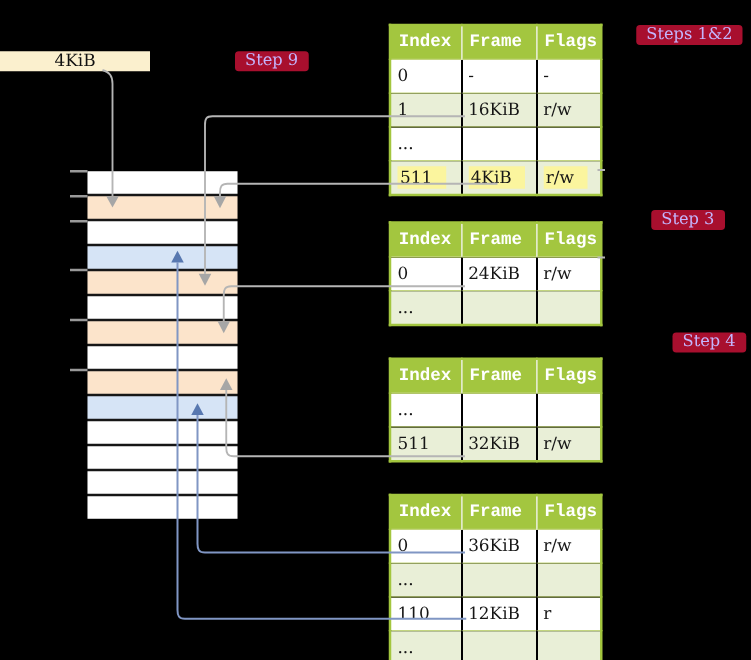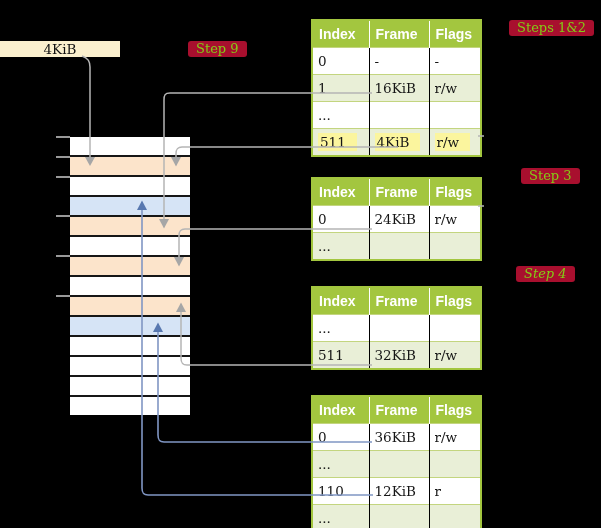--- a/index.html
+++ b/index.html
@@ -8,40 +8,40 @@
     font-family:"DejaVu Serif", "Liberation Serif", serif;
   }
   
   .box-4kib{
     position:absolute;left:0;top:41;top:41px;width:120px;height:16px;
     background:var(--cream);color:#111;font-size:13.5px;line-height:16px;text-align:center;
   }
   
   .badge{
     position:absolute;height:16px;line-height:16px;padding:0 8px;border-radius:3px;
-    background:var(--badge);color:#84cc16;font-size:13px;text-align:center;white-space:nowrap;
+    background:var(--badge);color:#c4b5fd;font-size:13px;text-align:center;white-space:nowrap;
   }
   #badge-step0{left:188px;top:41px;}
   #badge-steps12{left:509px;top:20px;}
   #badge-step3{left:521px;top:157px;margin-top:11px;}
-  #badge-step4{left:516px;top:266px;font-style:italic;}
+  #badge-step4{left:538px;top:266px;}
   
   .strip{
     position:absolute;left:70px;top:137px;width:120px;height:278px;
     display:flex;flex-direction:column;gap:1.5px;background:#161616;
   }
   .mrow{flex:1 1 auto;}
   .tick{position:absolute;left:56px;width:14px;height:2px;background:var(--tick);}
   
   .ptable{position:absolute;left:311px;}
   #table-0{top:19px;} #table-1{top:177px;} #table-2{top:286px;} #table-3{top:395px;}
   table{border-collapse:collapse;border:2px solid var(--tgreen);table-layout:fixed;}
   th{
     background:var(--tgreen);color:#fff;font-weight:bold;font-size:14px;height:26px;
-    text-align:left;padding:0 0 0 6px;border-left:1px solid #fff;font-family:Liberation Sans, sans-serif;
+    text-align:left;padding:0 0 0 6px;border-left:1px solid #fff;font-family:Liberation Mono, monospace;
   }
   th:first-child{border-left:none;}
   td{
     height:26px;padding:0 0 0 5px;font-size:13.5px;color:#161616;
     border-left:1px solid #000;border-top:1px solid #c3d57f;overflow:hidden;white-space:nowrap;
   }
   td:first-child{border-left:none;}
   tr[data-bg="green"] td{background:var(--rowgreen);}
   tr[data-bg="white"] td{background:#fff;}
   .hl{background:var(--hl);padding:1px 11px 1px 2px;}

